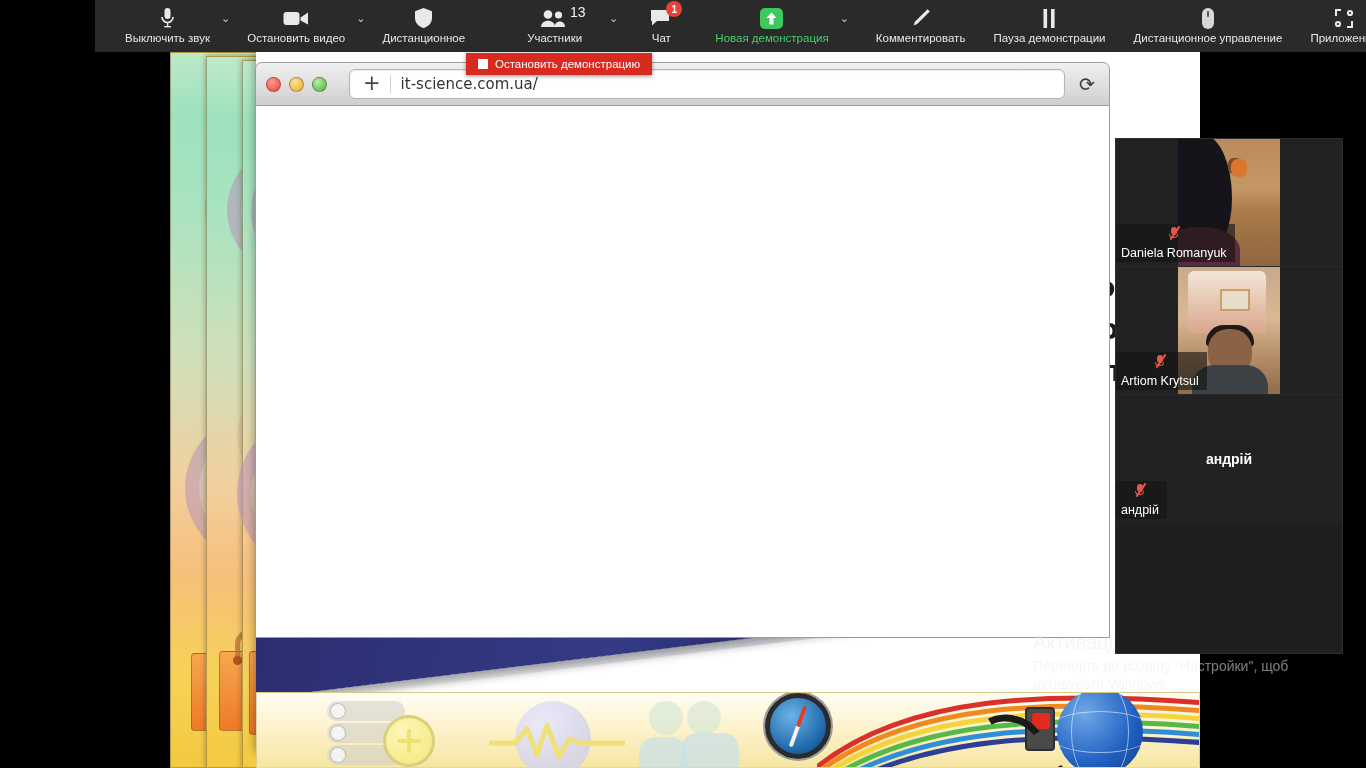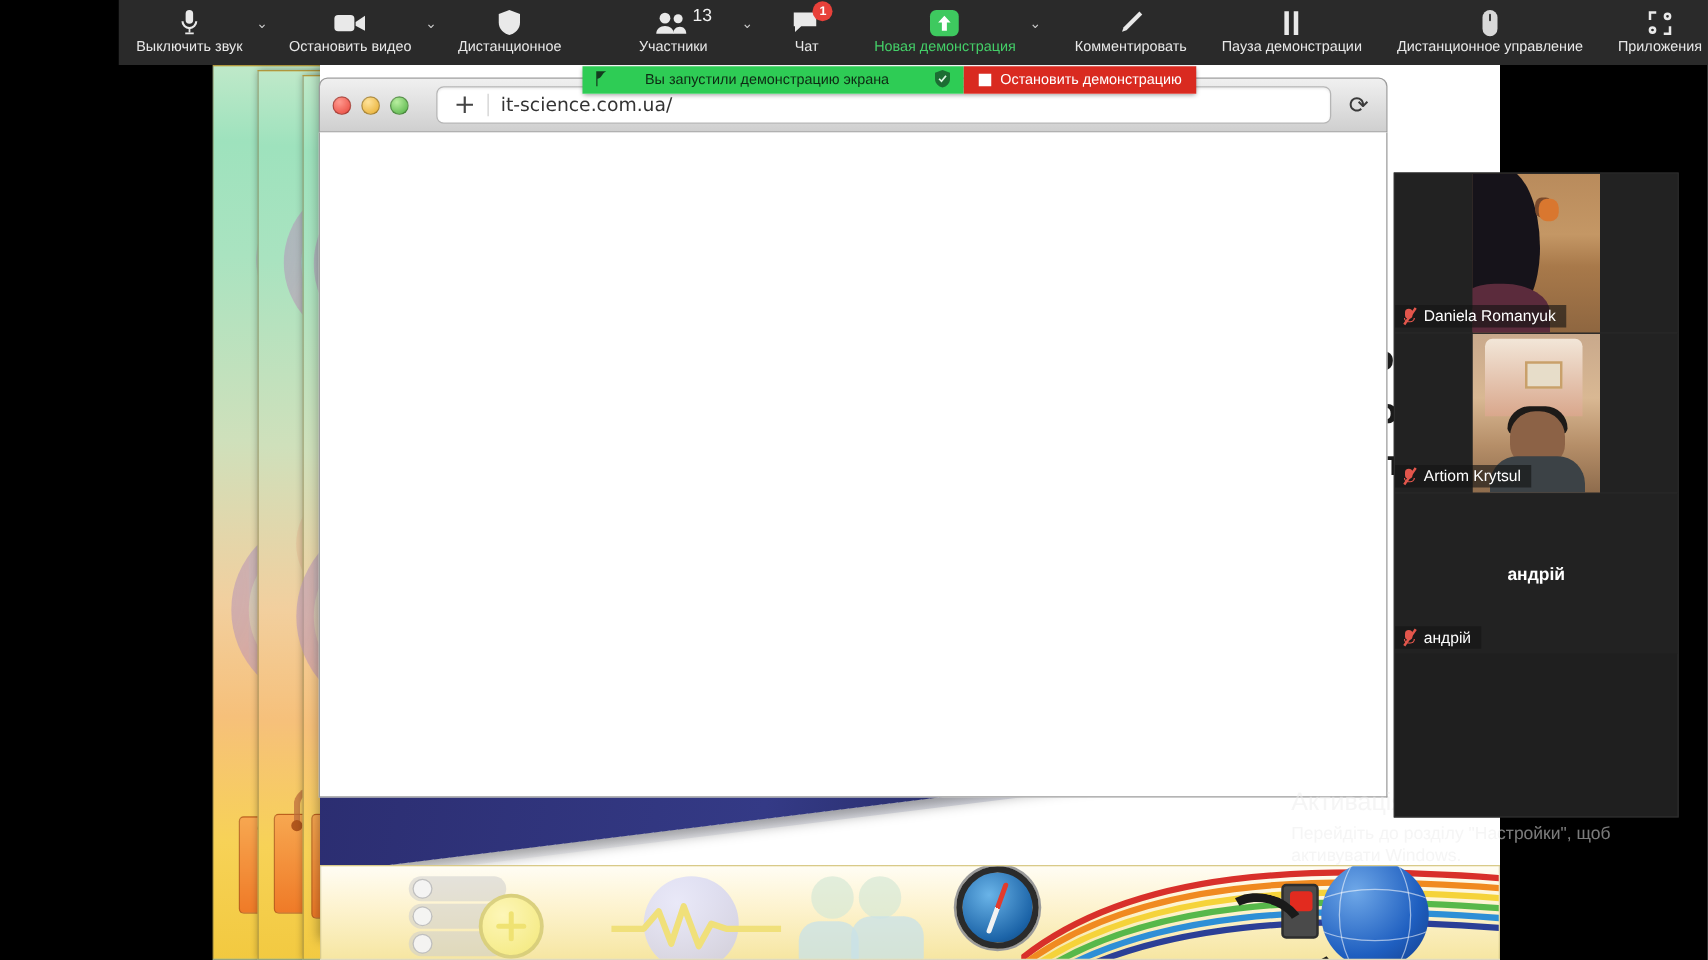--- a/index.html
+++ b/index.html
@@ -226,21 +226,21 @@
     background: #1f1f1f; z-index: 50;
     border: 1px solid #2e2e2e;
   }
   .tile { position: relative; width: 100%; height: 128px; border-bottom: 1px solid #2a2a2a; overflow: hidden; background: #222; }
   .tile:last-child { border-bottom: none; }
   .tile-video { position: absolute; left: 62px; top: 0; width: 102px; height: 128px; overflow: hidden; }
   .tile-name {
     position: absolute; left: 0; bottom: 4px;
     display: flex; align-items: center; gap: 6px;
     background: rgba(20,20,20,.62); padding: 2px 8px 2px 5px;
-    color: #fff; font-size: 12.5px; white-space: nowrap; max-width: 100%;
+    color: #fff; font-size: 12.5px; white-space: nowrap; max-width: 100%; flex-direction: column;
   }
   .mic-off { position: relative; width: 12px; height: 14px; flex: none; }
   .mic-off .cap {
     position: absolute; left: 3px; top: 1px; width: 6px; height: 8px;
     border-radius: 3px; background: #e2564c;
   }
   .mic-off .stand {
     position: absolute; left: 1.5px; top: 8px; width: 9px; height: 4px;
     border: 1.5px solid #e2564c; border-top: none; border-radius: 0 0 5px 5px;
   }
@@ -380,21 +380,21 @@
         <span id="url-text">it-science.com.ua/</span>
         <span style="flex:1"></span>
       </div>
       <span id="reload-btn">⟳</span>
     </div>
     <div id="browser-viewport"></div>
   </div>
 
   <div id="zoom-toolbar">
 
-    <div class="tb-item" style="padding-left:14px;">
+    <div class="tb-item" style="padding-left:30px;">
       <span class="tb-icon">
         <svg width="17" height="22" viewBox="0 0 17 22">
           <rect x="5.5" y="1" width="6" height="11" rx="3" fill="#e9e9e9"></rect>
           <path d="M3 10a5.5 5.5 0 0 0 11 0" fill="none" stroke="#e9e9e9" stroke-width="1.7"></path>
           <rect x="7.9" y="15" width="1.4" height="4" fill="#e9e9e9"></rect>
           <rect x="5.2" y="19" width="6.8" height="1.4" fill="#e9e9e9"></rect>
         </svg>
       </span>
       <span class="tb-label">Выключить звук</span>
     </div>
@@ -492,34 +492,20 @@
           <circle cx="17" cy="5" r="2.1" fill="none" stroke="#e9e9e9" stroke-width="2"></circle>
           <circle cx="5" cy="16" r="2.1" fill="none" stroke="#e9e9e9" stroke-width="2"></circle>
         </svg>
       </span>
       <span class="tb-label">Приложения</span>
     </div>
 
   </div>
 
   <div id="share-bar">
-    <div id="share-green">
-      <span>
-        <svg width="12" height="14" viewBox="0 0 12 14">
-            <path d="M9 1 C5 3 6 6 2 7 L2 13 L1 13 L1 1 Z" fill="#143c1f"></path>
-          </svg>
-      </span>
-      <span id="share-msg">Вы запустили демонстрацию экрана</span>
-      <span>
-        <svg width="14" height="16" viewBox="0 0 14 16">
-          <path d="M7 1 L13 3.2 V8 c0 3.8 -2.7 6.2 -6 7 C3.7 14.2 1 11.8 1 8 V3.2 Z" fill="#1c6d33"></path>
-          <path d="M4.3 8 L6.2 10 L9.8 5.6" fill="none" stroke="#dff6e4" stroke-width="1.4"></path>
-        </svg>
-      </span>
-    </div>
     <div id="share-stop">
       <span id="stop-square"></span>
       <span>Остановить демонстрацию</span>
     </div>
   </div>
 
   <div id="filmstrip">
 
     <div class="tile">
       <div class="tile-video">

